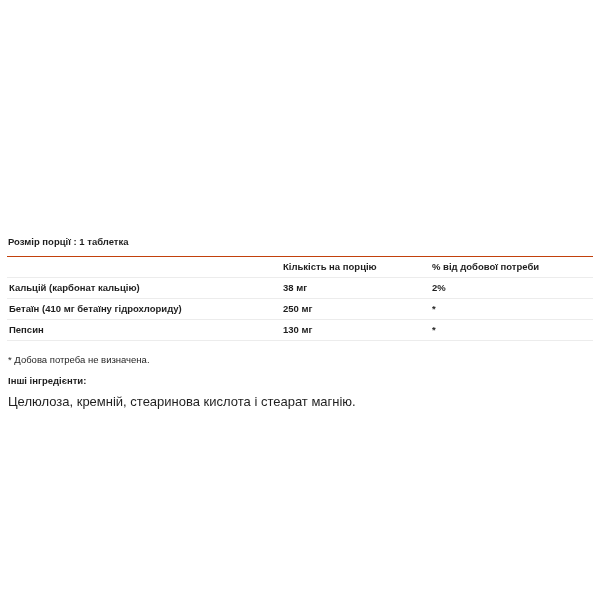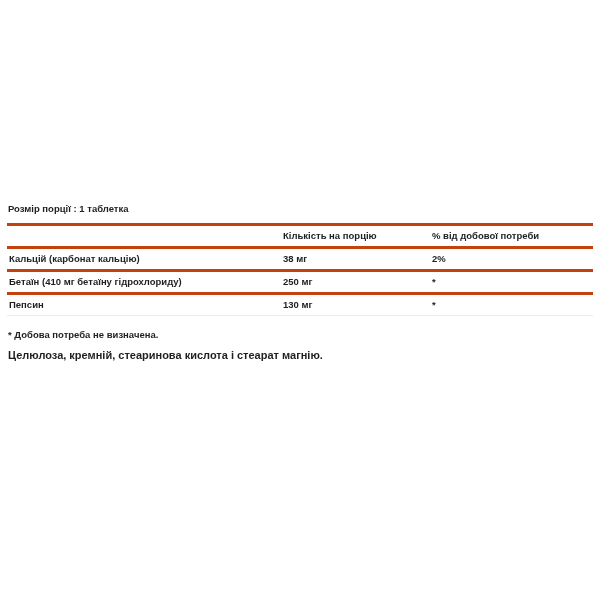--- a/index.html
+++ b/index.html
@@ -20,60 +20,61 @@
       left: 7px;
       top: 198px;
       width: 586px;
     }
     .serving-line {
       font-size: 9.5px;
       font-weight: bold;
       height: 21px;
       line-height: 21px;
       padding-left: 1px;
+      margin-top: 33px;
     }
     table.facts {
       width: 586px;
       border-collapse: collapse;
       margin-top: 4px;
       font-size: 9.5px;
       font-weight: bold;
     }
     table.facts th, table.facts td {
       text-align: left;
       padding: 0 0 0 2px;
       height: 20px;
       line-height: 20px;
-      border-top: 3px solid #c2410c;
+      border-top: 1px solid #c2410c;
       border-bottom: 1px solid #ececec;
     }
     table.facts th {
       font-weight: bold;
     }
     .col-name { width: 272px; }
     .col-amount { width: 147px; }
     .col-dv { width: auto; }
     .footnote {
       margin-top: 8px;
       font-size: 9.5px;
-      font-weight: bold;
+      font-weight: normal;
       height: 21px;
       line-height: 21px;
       padding-left: 1px;
     }
     .other-label {
       font-size: 9.5px;
       font-weight: bold;
       height: 21px;
       line-height: 21px;
       padding-left: 1px;
     }
     .other-list {
-      font-size: 11px;
-      font-weight: bold;
+      font-size: 13px;
+      font-weight: normal;
       height: 21px;
       line-height: 21px;
       padding-left: 1px;
     }
   </style>
 </head>
 <body>
 
 <div class="content">
   <div class="serving-line">Розмір порції : 1 таблетка</div>
@@ -99,14 +100,15 @@
       </tr>
       <tr>
         <td>Пепсин</td>
         <td>130 мг</td>
         <td>*</td>
       </tr>
     </tbody>
   </table>
 
   <div class="footnote">* Добова потреба не визначена.</div>
+  <div class="other-label">Інші інгредієнти:</div>
   <div class="other-list">Целюлоза, кремній, стеаринова кислота і стеарат магнію.</div>
 </div>
 
 </body></html>

